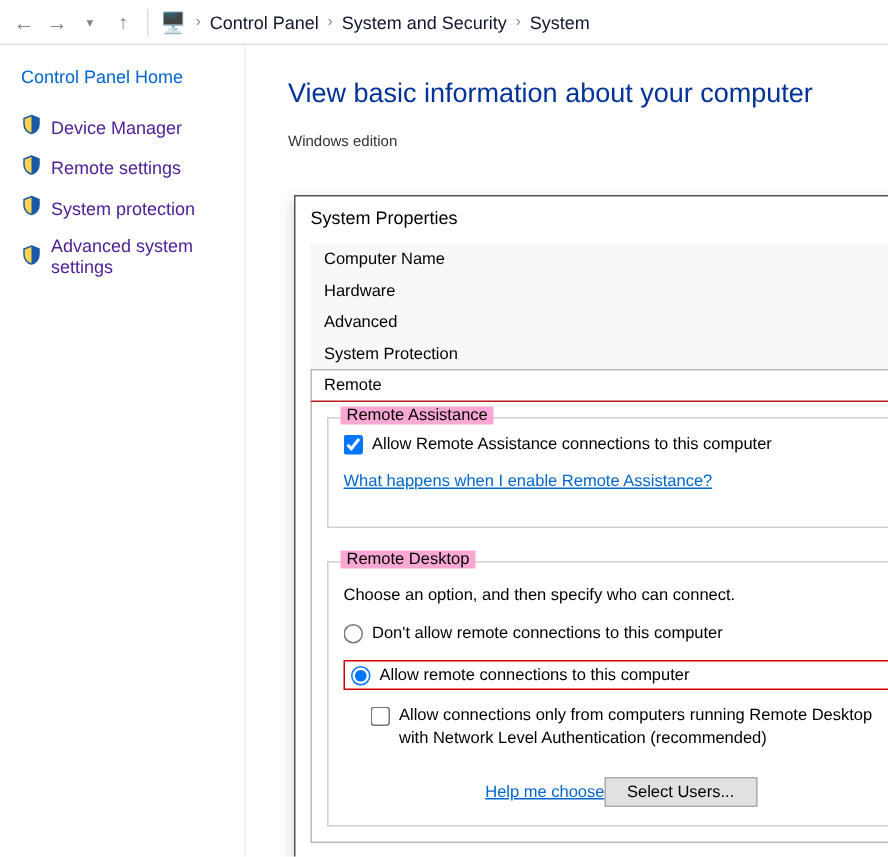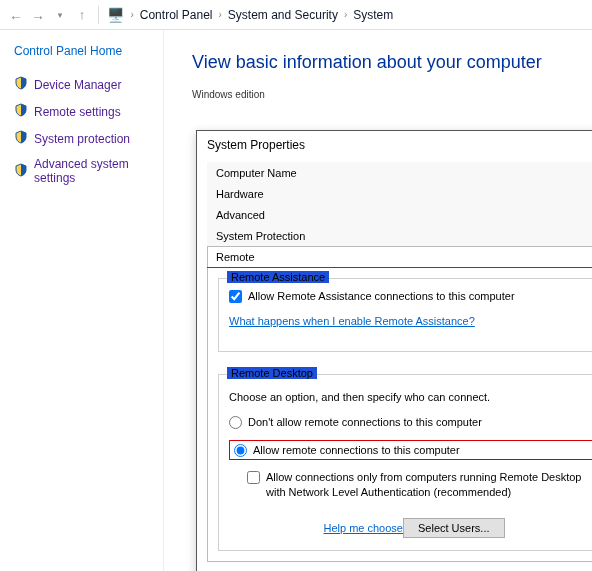--- a/index.html
+++ b/index.html
@@ -148,21 +148,21 @@
   .group {
     border: 1px solid #d0d0d0;
     padding: 10px 10px 12px 10px;
     margin-bottom: 22px;
     position: relative;
   }
   .group-title {
     position: absolute;
     top: -8px;
     left: 8px;
-    background: #1d4ed8;
+    background: #f9a8d4;
     padding: 0 4px;
     font-size: 11px;
   }
   .row {
     display: flex;
     align-items: flex-start;
     gap: 6px;
     margin-bottom: 10px;
     font-size: 11px;
     line-height: 1.35;

